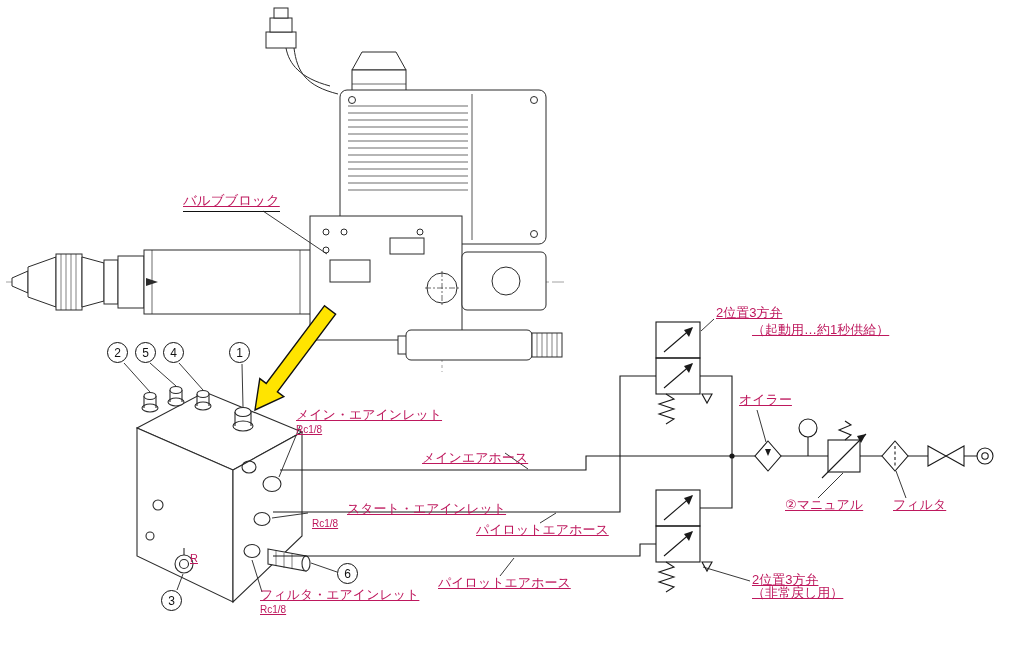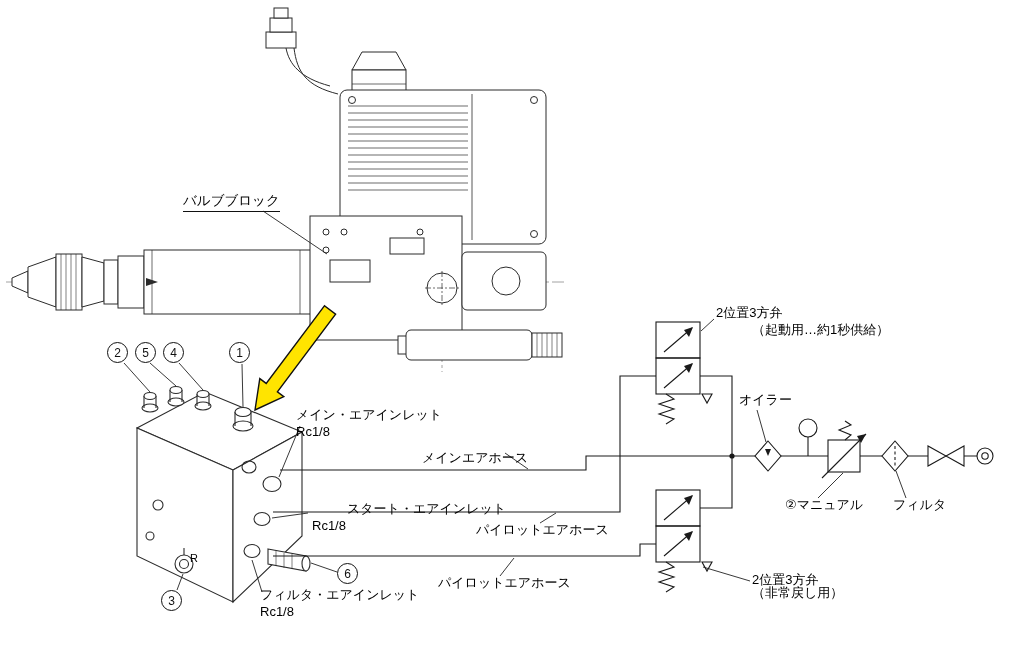--- a/index.html
+++ b/index.html
@@ -1,20 +1,20 @@
 <!DOCTYPE html>
 <html><head>
 <meta charset="utf-8">
 <style>
   html,body{margin:0;padding:0;background:#fff;}
   #stage{position:relative;width:1024px;height:655px;background:#fff;overflow:hidden;
          font-family:"Liberation Sans","DejaVu Sans",sans-serif;color:#111;}
   #art{position:absolute;left:0;top:0;}
-  .lbl{position:absolute;font-size:13px;line-height:1.25;white-space:nowrap;color:#000000;}
-  .lbl.small{font-size:13px;}
+  .lbl{position:absolute;font-size:13px;line-height:1.25;white-space:nowrap;color:#be185d;text-decoration:underline;}
+  .lbl.small{font-size:10px;}
   .lbl.tiny{font-size:11px;}
   .underline{border-bottom:1.2px solid #111;padding-bottom:1px;}
   .legend{position:absolute;left:630px;top:96px;}
   .legend-item{font-size:13.5px;line-height:23px;white-space:nowrap;}
   .callout{position:absolute;width:21px;height:21px;border:1.4px solid #111;border-radius:50%;
            background:#fff;display:flex;align-items:center;justify-content:center;
            font-size:12px;box-sizing:border-box;}
 </style>
 </head>
 <body>

